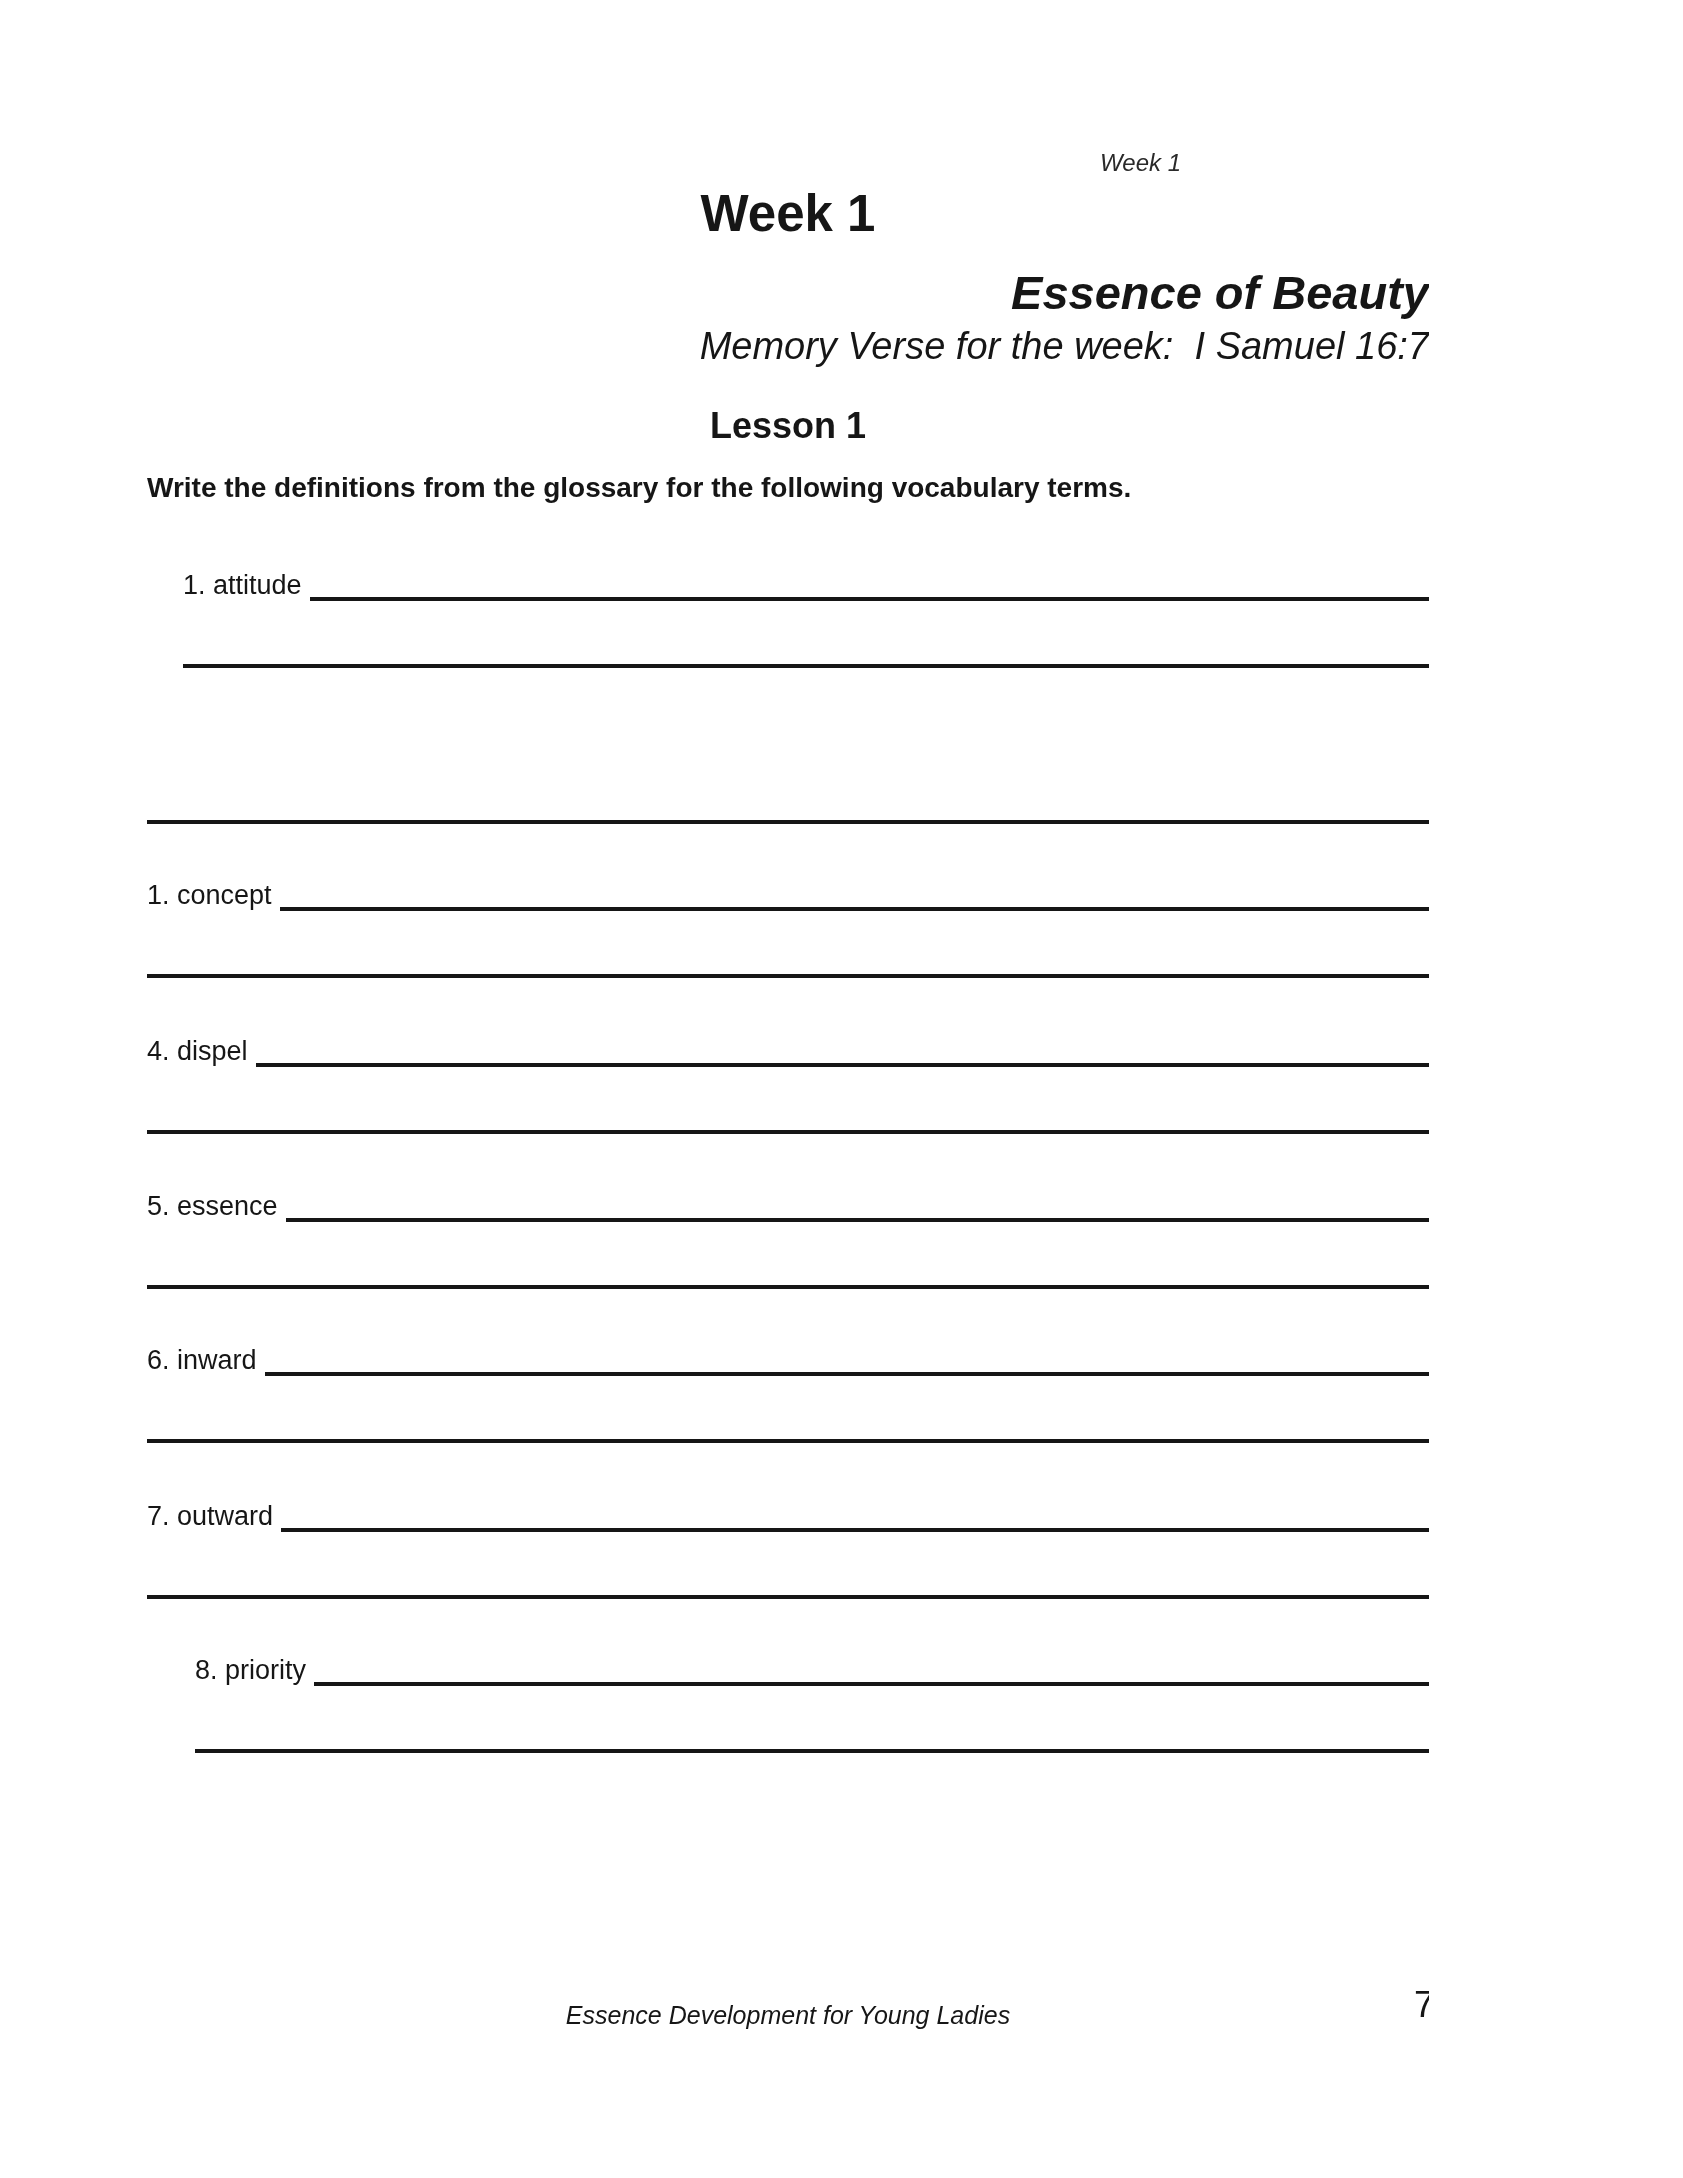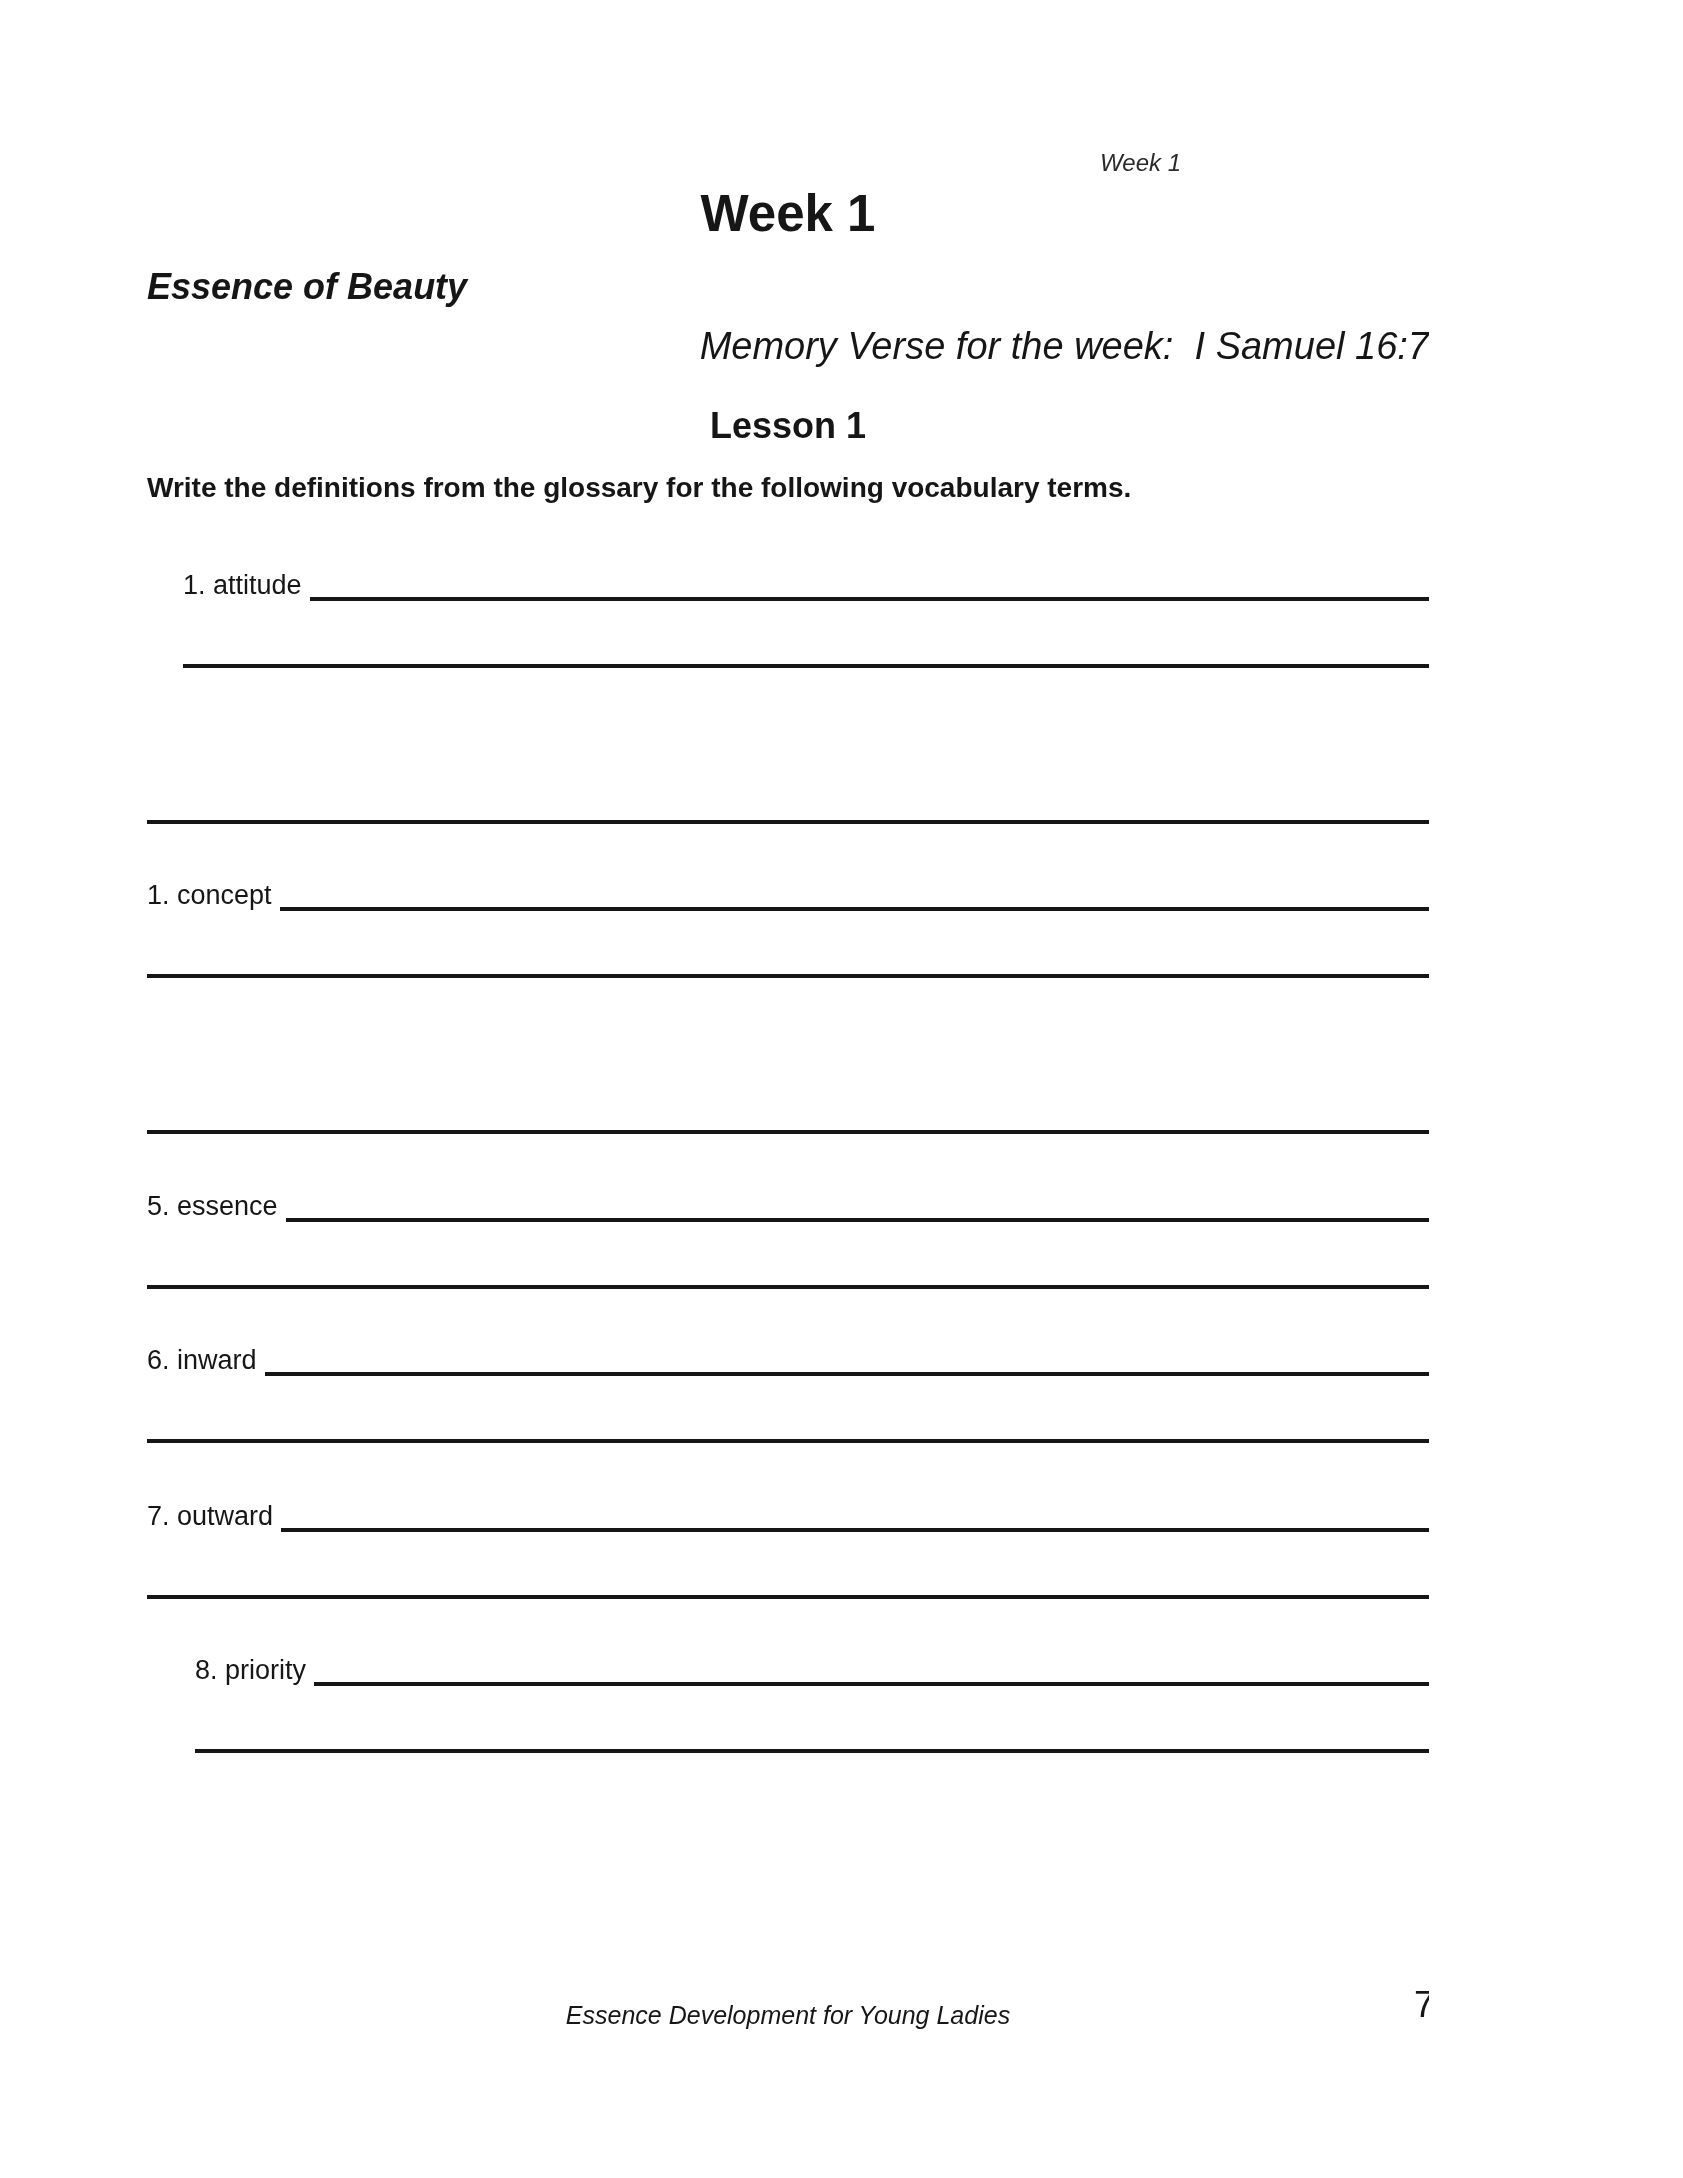--- a/index.html
+++ b/index.html
@@ -34,22 +34,22 @@
     font-size: 51px;
     font-weight: bold;
     line-height: 1;
   }
   .subtitle {
     position: absolute;
     top: 269px;
     left: 147px;
     width: 1282px;
     margin: 0;
-    text-align: left;
-    font-size: 36px;
+    text-align: right;
+    font-size: 47px;
     font-weight: bold;
     font-style: italic;
     line-height: 1;
   }
   .memory-verse {
     position: absolute;
     top: 326px;
     left: 147px;
     width: 1282px;
     text-align: right;
@@ -157,20 +157,24 @@
 
   <div class="vocab-item" style="top:879px;">
     <div class="term-row">
       <span class="term">1. concept</span>
       <span class="fill-line"></span>
     </div>
     <div class="full-line"></div>
   </div>
 
   <div class="vocab-item" style="top:1035px;">
+    <div class="term-row">
+      <span class="term">4. dispel</span>
+      <span class="fill-line"></span>
+    </div>
     <div class="full-line"></div>
   </div>
 
   <div class="vocab-item" style="top:1190px;text-align:center;">
     <div class="term-row">
       <span class="term">5. essence</span>
       <span class="fill-line"></span>
     </div>
     <div class="full-line"></div>
   </div>

